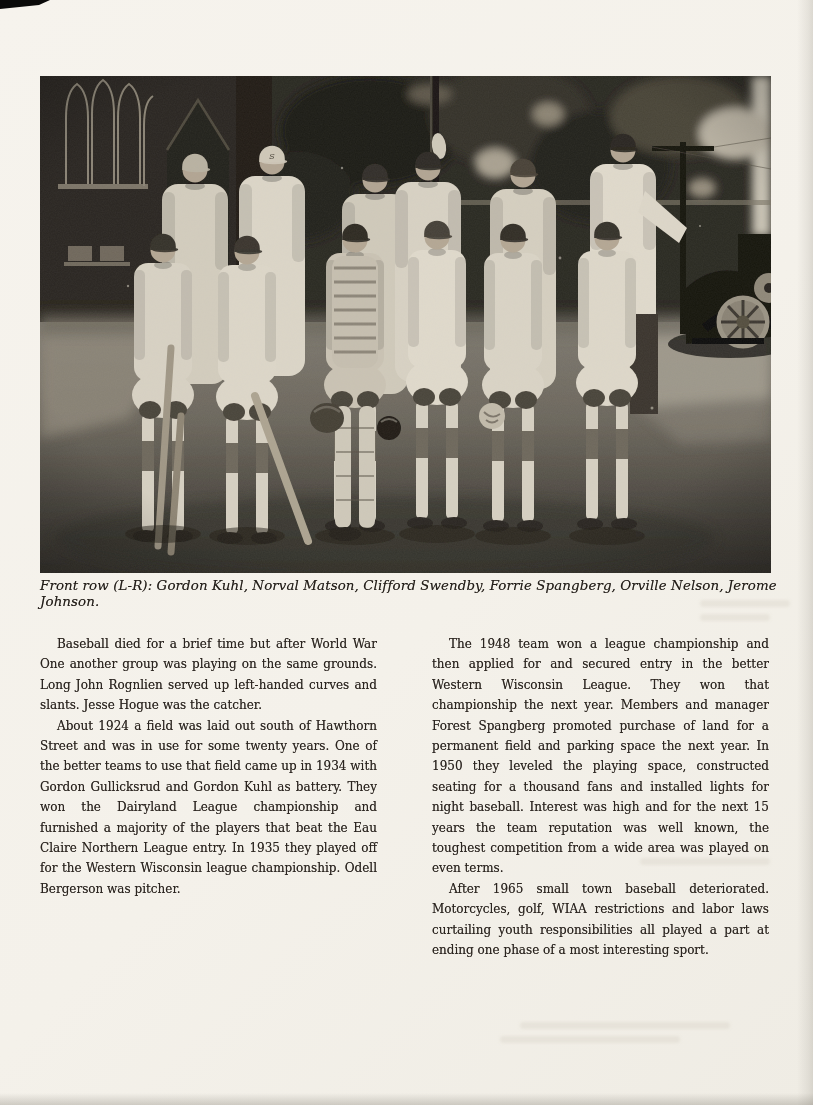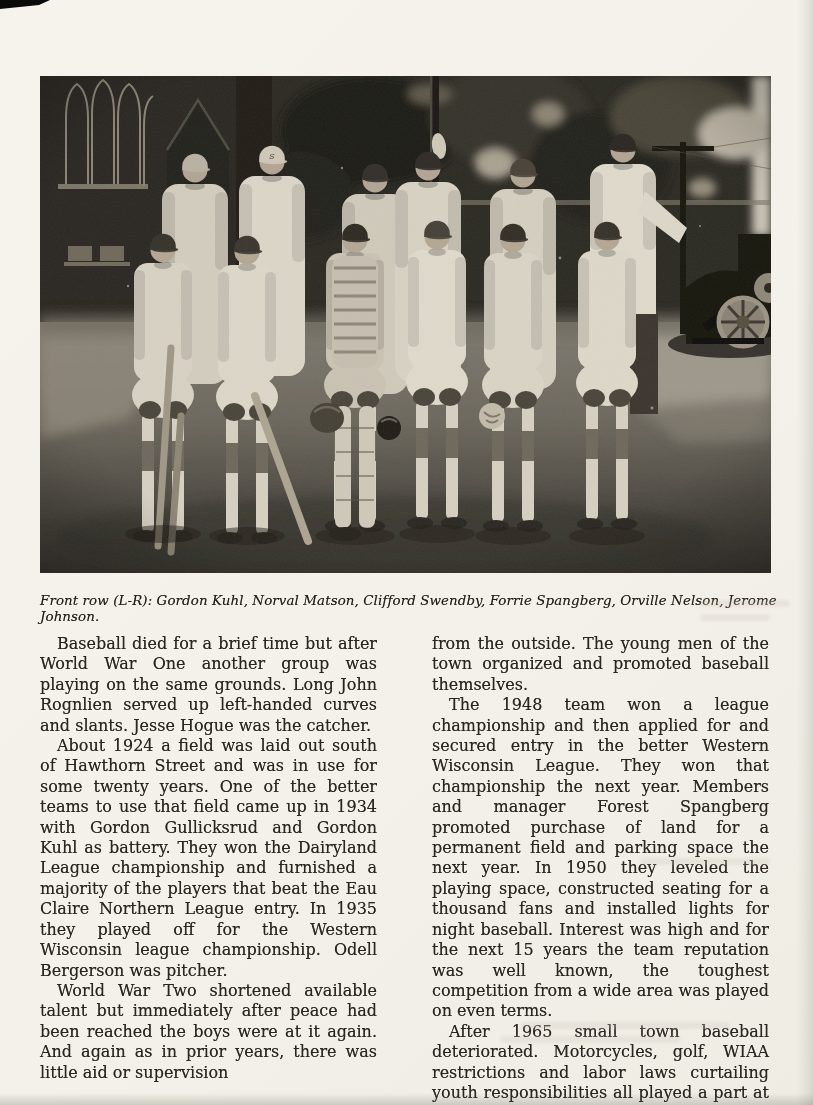--- a/index.html
+++ b/index.html
@@ -33,29 +33,29 @@
   .ghost .g-row{height:7px;border-radius:3px;background:#cdc7b9;margin-bottom:7px;opacity:.55;}
   
   .photo-frame{
     position:absolute;left:40px;top:76px;width:731px;height:497px;margin:0;
     box-shadow:0 0 0 1px #14120f inset;
     background:#26241f;
   }
   .photo-frame svg{display:block;}
   
   .caption{
-    position:absolute;left:40px;top:593px;width:752px;
+    position:absolute;left:40px;top:578px;width:752px;
     font-style:italic;font-size:13.4px;line-height:16.2px;
     color:#231e19;letter-spacing:.1px;
     text-shadow:0 0 .3px rgba(35,30,25,.55);
   }
   
   .col{
     position:absolute;top:634px;width:337px;
-    font-size:16px;line-height:20.4px;color:#2b2520;
+    font-size:12px;line-height:20.4px;color:#2b2520;
     text-align:justify;text-justify:inter-word;hyphens:none;
     text-shadow:0 0 .35px rgba(43,37,32,.6);
   }
   .col p{margin:0;}
   .col p.indent{text-indent:17px;}
   .col-left{left:40px;}
   .col-right{left:432px;}
 </style>
 </head>
 <body>
@@ -284,25 +284,23 @@
     </svg>
   </figure>
 
   <figcaption class="caption">
     <div>Front row (L-R):  Gordon Kuhl, Norval Matson, Clifford Swendby, Forrie Spangberg, Orville Nelson, Jerome Johnson.</div>
   </figcaption>
 
   <div class="col col-left">
     <p class="indent">Baseball died for a brief time but after World War One another group was playing on the same grounds.  Long John Rognlien served up left-handed curves and slants.  Jesse Hogue was the catcher.</p>
     <p class="indent">About 1924 a field was laid out south of Hawthorn Street and was in use for some twenty years.  One of the better teams to use that field came up in 1934 with Gordon Gullicksrud and Gordon Kuhl as battery.  They won the Dairyland League championship and furnished a majority of the players that beat the Eau Claire Northern League entry.  In 1935 they played off for the Western Wisconsin league championship.  Odell Bergerson was pitcher.</p>
-    <p class="indent">World War Two shortened available talent but immediately after peace had been reached the boys were at it again.  And again as in prior years, there was little aid or supervision</p>
   </div>
 
   <div class="col col-right">
-    <p>from the outside.  The young men of the town organized and promoted baseball themselves.</p>
     <p class="indent">The 1948 team won a league championship and then applied for and secured entry in the better Western Wisconsin League.  They won that championship the next year.  Members and manager Forest Spangberg promoted purchase of land for a permanent field and parking space the next year.  In 1950 they leveled the playing space, constructed seating for a thousand fans and installed lights for night baseball.  Interest was high and for the next 15 years the team reputation was well known, the toughest competition from a wide area was played on even terms.</p>
     <p class="indent">After 1965 small town baseball deteriorated.  Motorcycles, golf, WIAA restrictions and labor laws curtailing youth responsibilities all played a part at ending one phase of a most interesting sport.</p>
   </div>
 
   <div class="ghost" style="left:500px;top:1022px;width:230px;">
     <div class="g-row" style="width:210px;margin-left:20px;"></div>
     <div class="g-row" style="width:180px;"></div>
   </div>
   <div class="ghost" style="left:640px;top:858px;width:140px;">
     <div class="g-row" style="width:130px;"></div>

